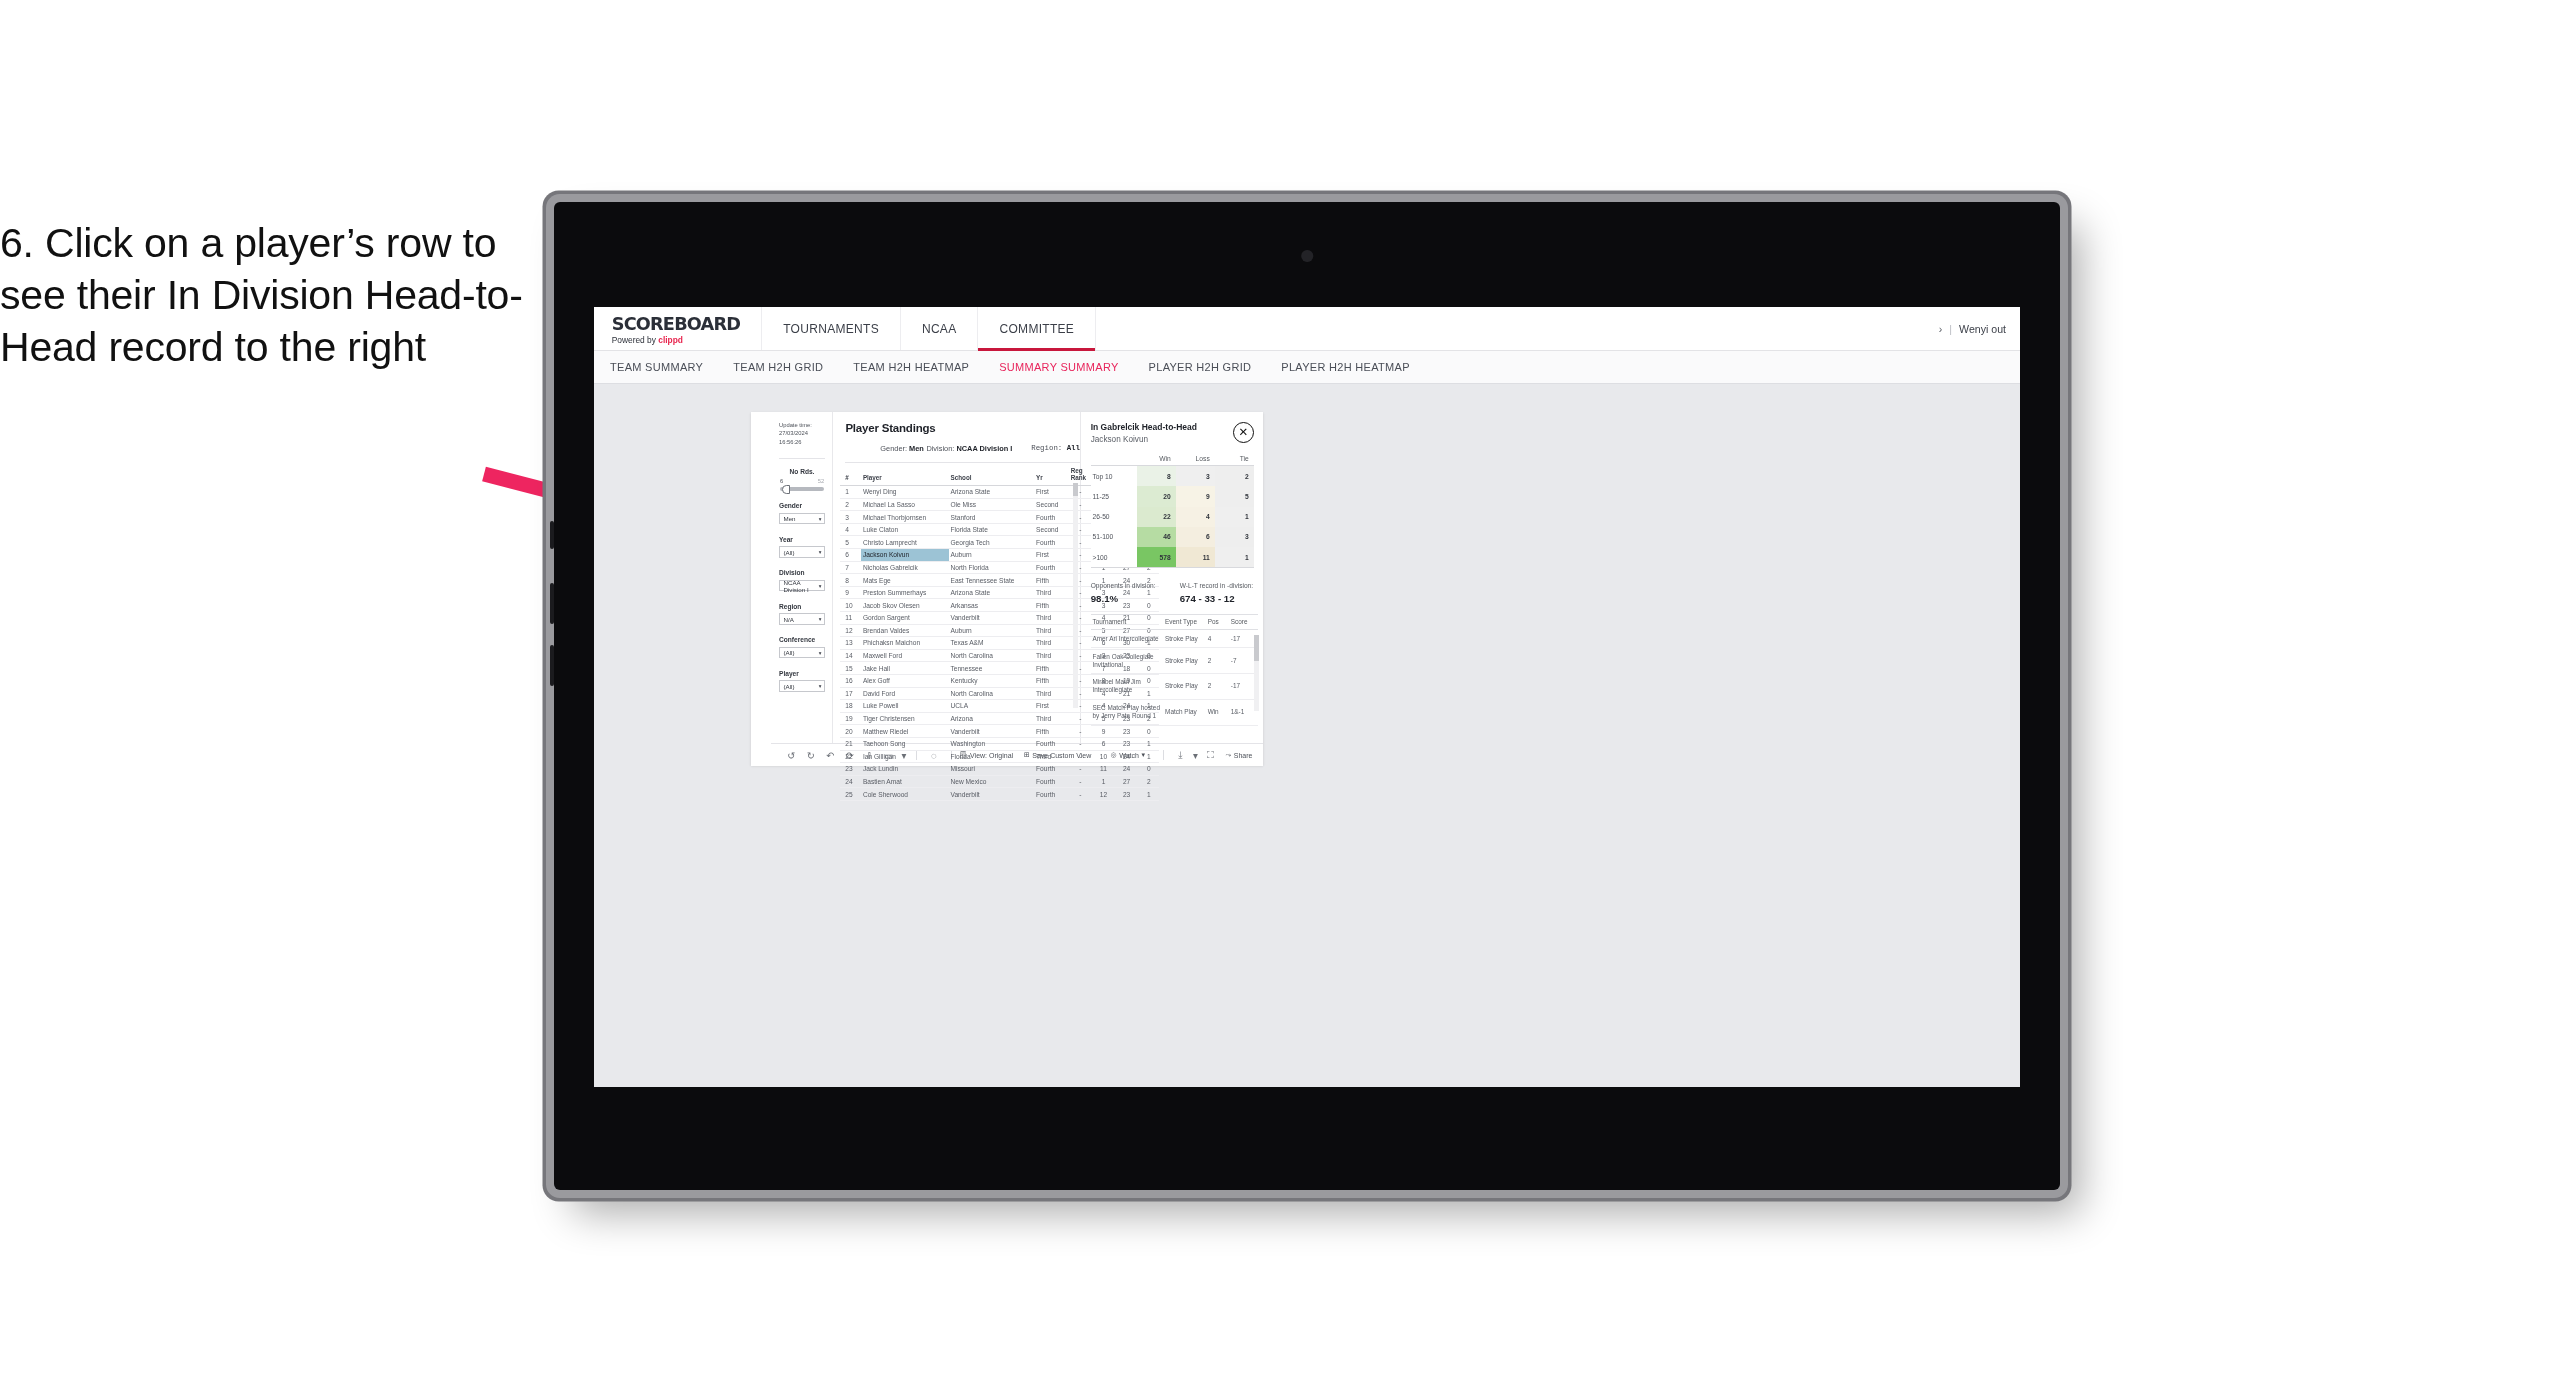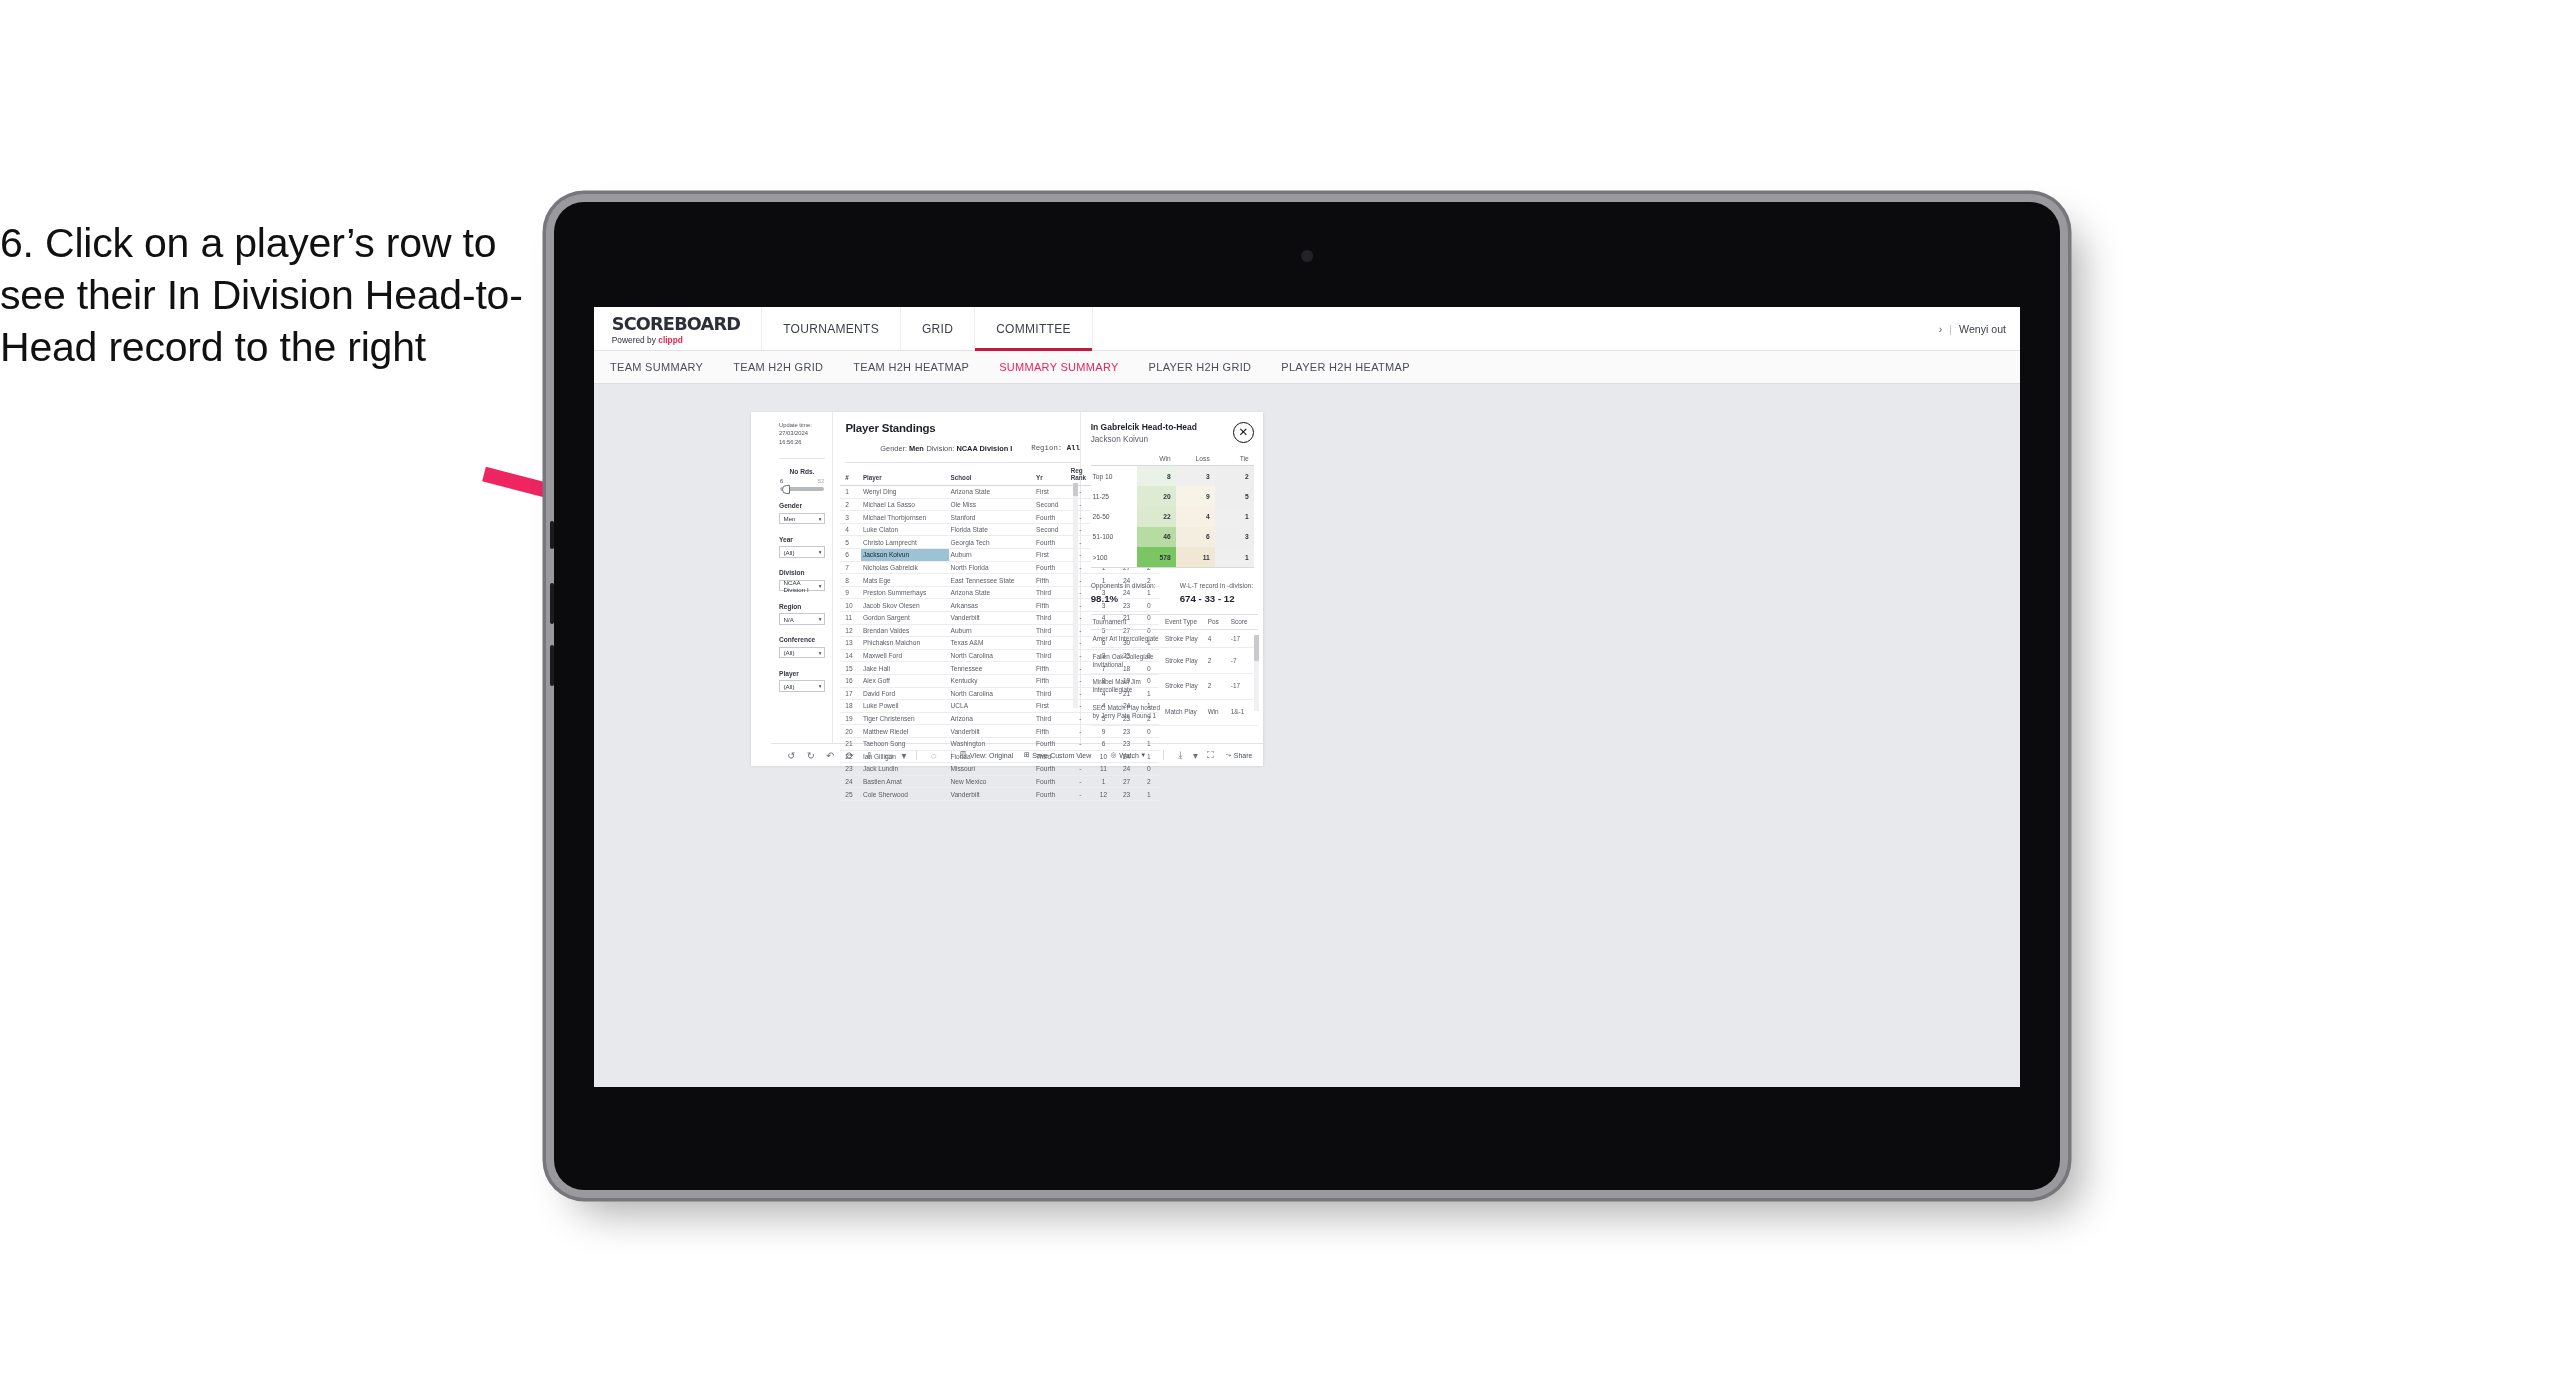--- a/index.html
+++ b/index.html
@@ -14,21 +14,21 @@
     font-size:41px;line-height:1.27;color:#111111;
     font-family:"Liberation Sans",sans-serif;letter-spacing:-0.2px;
   }
 
   
   .arrow-svg{position:absolute;left:461px;top:443px;width:656px;height:221px;pointer-events:none;}
 
   
   .tablet{
     position:absolute;left:554px;top:202px;width:1506px;height:988px;
-    border-radius:30px;background:#0b0b0d;
+    border-radius:6px;background:#0b0b0d;
     box-shadow:0 0 0 8px #9a9a9e, 0 0 0 11.5px #76767b, 19.5px 23px 41px rgba(0,0,0,.33);
   }
   .tablet-inner{
     position:absolute;left:40px;top:105px;width:1426px;height:780px;background:#ffffff;overflow:hidden;
   }
   .cam{position:absolute;left:50%;top:48px;transform:translateX(-50%);width:11.5px;height:11.5px;border-radius:50%;background:#232327;}
   .sidebtn{position:absolute;background:#1b1b1e;border-radius:2.7px;}
 
   
   .appbar{
@@ -197,21 +197,21 @@
 
   <div class="tablet-inner">
 
     <div class="appbar">
       <div class="logo-wrap">
         <div class="logo-main">SCOREBOARD</div>
         <div class="logo-sub"><span>Powered by </span><span class="brand">clippd</span></div>
       </div>
       <div class="topnav">
         <div class="topnav-item">TOURNAMENTS</div>
-        <div class="topnav-item">GRID</div>
+        <div class="topnav-item">NCAA</div>
         <div class="topnav-item active">COMMITTEE</div>
       </div>
       <div class="topbar-right">
         <span>›</span>
         <span class="sep">|</span>
         <span class="signout">Wenyi out</span>
       </div>
     </div>
 
     <div class="subnav">

